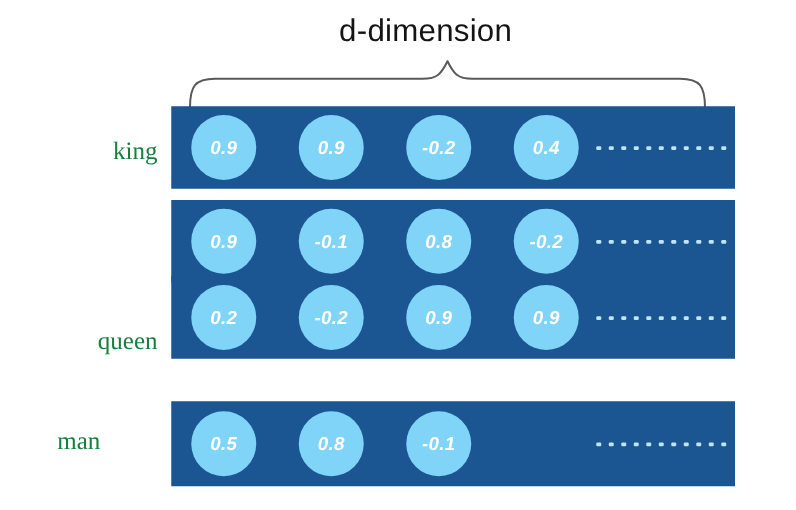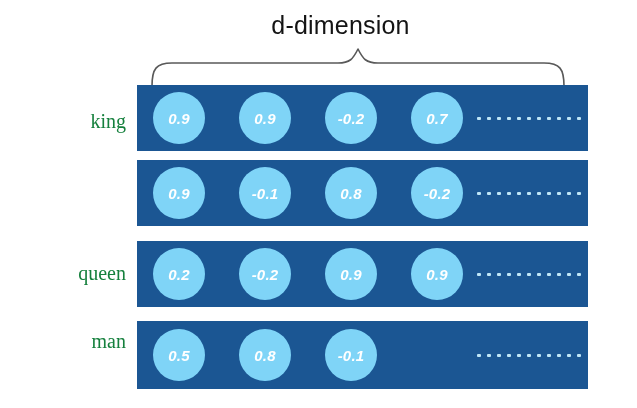--- a/index.html
+++ b/index.html
@@ -67,39 +67,39 @@
   .row {
     position: absolute;
     left: 137px;
     width: 451px;
     height: 66px;
     background: #1b5693;
     box-sizing: border-box;
   }
   .row.r0 { top: 85px; }
   .row.r1 { top: 160px; }
-  .row.r2 { top: 241px; padding-left: 32px; }
+  .row.r2 { top: 221px; padding-left: 32px; }
   .row.r3 { top: 321px; height: 68px; }
 
   
   .row-label {
     position: absolute;
     left: 0px;
     width: 126px;
     text-align: right;
     font-family: "Liberation Serif", "DejaVu Serif", serif;
     font-size: 20px;
     color: #15803d;
     line-height: 22px;
     white-space: nowrap;
   }
   .row-label.l0 { top: 110px; }
   .row-label.l1 { top: 185px; }
   .row-label.l2 { top: 262px; }
-  .row-label.l3 { top: 330px; }
+  .row-label.l3 { top: 342px; text-align: center; }
 
   
   .cell {
     position: absolute;
     top: 7px;
     width: 52px;
     height: 52px;
     border-radius: 50%;
     background: #7fd4f7;
     display: flex;
@@ -170,21 +170,21 @@
       <div class="cell c0">
         <span class="cell-value">0.9</span>
       </div>
       <div class="cell c1">
         <span class="cell-value">0.9</span>
       </div>
       <div class="cell c2">
         <span class="cell-value">-0.2</span>
       </div>
       <div class="cell c3">
-        <span class="cell-value">0.7</span>
+        <span class="cell-value">0.4</span>
       </div>
       <div class="dashes">
           <span class="dash"></span>
           <span class="dash"></span>
           <span class="dash"></span>
           <span class="dash"></span>
           <span class="dash"></span>
           <span class="dash"></span>
           <span class="dash"></span>
           <span class="dash"></span>

